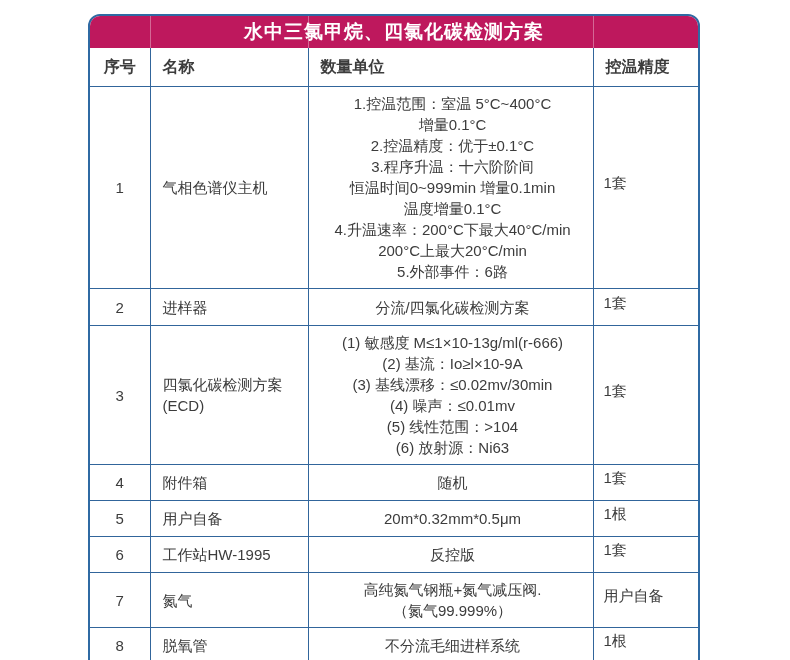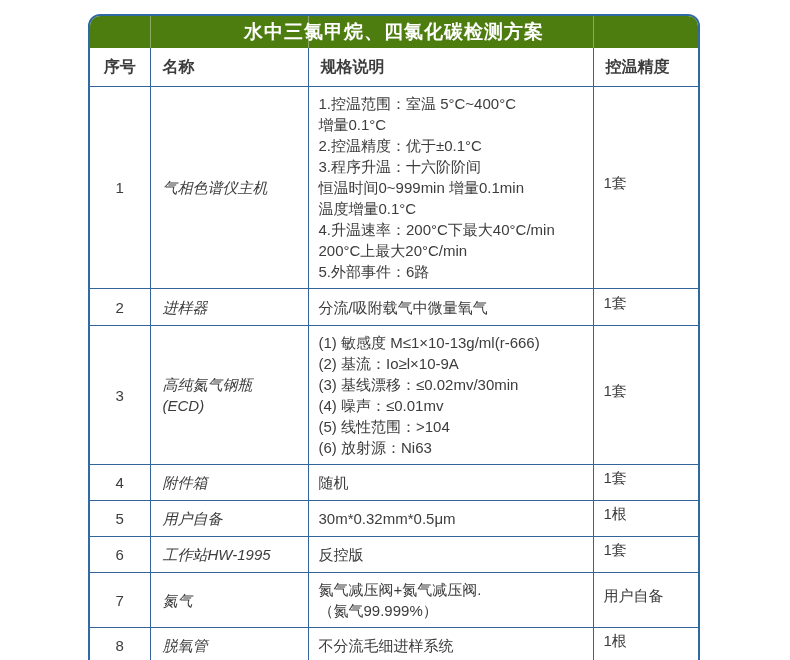--- a/index.html
+++ b/index.html
@@ -25,21 +25,21 @@
     width: 612px;
     border: 2px solid #2f6aa3;
     border-radius: 12px;
     overflow: hidden;
     background: #ffffff;
     box-sizing: border-box;
   }
   .title-bar {
     position: relative;
     height: 32px;
-    background: #4d7c0f;
+    background: #be185d;
     display: flex;
     align-items: center;
     justify-content: center;
   }
   .title-bar .title-text {
     color: #ffffff;
     font-size: 19px;
     font-weight: bold;
     letter-spacing: 1px;
     line-height: 32px;
@@ -82,22 +82,22 @@
   table.spec-table thead th {
     height: 38px;
     font-weight: bold;
     text-align: left;
     padding: 0 0 0 12px;
     font-size: 16px;
   }
   table.spec-table thead th.h-index { text-align: center; padding: 0; }
 
   td.c-index { text-align: center; }
-  td.c-name  { padding: 4px 6px 4px 12px; white-space: pre-line; line-height: 21px; font-style: italic; }
-  td.c-spec  { padding: 6px 6px 6px 10px; white-space: pre-line; line-height: 21px; }
+  td.c-name  { padding: 4px 6px 4px 12px; white-space: pre-line; line-height: 21px; }
+  td.c-spec  { padding: 6px 6px 6px 10px; white-space: pre-line; line-height: 21px; text-align: center; }
   td.c-qty   { padding: 4px 4px 12px 10px; }
 
   
   tbody tr:nth-child(1) { height: 190px; }
   tbody tr:nth-child(2) { height: 37px; }
   tbody tr:nth-child(3) { height: 130px; }
   tbody tr:nth-child(4) { height: 35px; }
   tbody tr:nth-child(5) { height: 35px; }
   tbody tr:nth-child(6) { height: 33px; }
   tbody tr:nth-child(7) { height: 42px; }
@@ -121,21 +121,21 @@
       <colgroup>
         <col class="col-index">
         <col class="col-name">
         <col class="col-spec">
         <col class="col-qty">
       </colgroup>
       <thead>
         <tr>
           <th class="h-index">序号</th>
           <th class="h-name">名称</th>
-          <th class="h-spec">规格说明</th>
+          <th class="h-spec">数量单位</th>
           <th class="h-qty">控温精度</th>
         </tr>
       </thead>
       <tbody>
           <tr>
             <td class="c-index">1</td>
             <td class="c-name">气相色谱仪主机</td>
             <td class="c-spec">1.控温范围：室温 5°C~400°C
 增量0.1°C
 2.控温精度：优于±0.1°C
@@ -143,57 +143,57 @@
 恒温时间0~999min 增量0.1min
 温度增量0.1°C
 4.升温速率：200°C下最大40°C/min
 200°C上最大20°C/min
 5.外部事件：6路</td>
             <td class="c-qty">1套</td>
           </tr>
           <tr>
             <td class="c-index">2</td>
             <td class="c-name">进样器</td>
-            <td class="c-spec">分流/吸附载气中微量氧气</td>
+            <td class="c-spec">分流/四氯化碳检测方案</td>
             <td class="c-qty">1套</td>
           </tr>
           <tr>
             <td class="c-index">3</td>
-            <td class="c-name">高纯氮气钢瓶
+            <td class="c-name">四氯化碳检测方案
 (ECD)</td>
             <td class="c-spec">(1) 敏感度 M≤1×10-13g/ml(r-666)
 (2) 基流：Io≥l×10-9A
 (3) 基线漂移：≤0.02mv/30min
 (4) 噪声：≤0.01mv
 (5) 线性范围：&gt;104
 (6) 放射源：Ni63</td>
             <td class="c-qty">1套</td>
           </tr>
           <tr>
             <td class="c-index">4</td>
             <td class="c-name">附件箱</td>
             <td class="c-spec">随机</td>
             <td class="c-qty">1套</td>
           </tr>
           <tr>
             <td class="c-index">5</td>
             <td class="c-name">用户自备</td>
-            <td class="c-spec">30m*0.32mm*0.5μm</td>
+            <td class="c-spec">20m*0.32mm*0.5μm</td>
             <td class="c-qty">1根</td>
           </tr>
           <tr>
             <td class="c-index">6</td>
             <td class="c-name">工作站HW-1995</td>
             <td class="c-spec">反控版</td>
             <td class="c-qty">1套</td>
           </tr>
           <tr>
             <td class="c-index">7</td>
             <td class="c-name">氮气</td>
-            <td class="c-spec">氮气减压阀+氮气减压阀.
+            <td class="c-spec">高纯氮气钢瓶+氮气减压阀.
 （氮气99.999%）</td>
             <td class="c-qty">用户自备</td>
           </tr>
           <tr>
             <td class="c-index">8</td>
             <td class="c-name">脱氧管</td>
             <td class="c-spec">不分流毛细进样系统</td>
             <td class="c-qty">1根</td>
           </tr>
           <tr>

